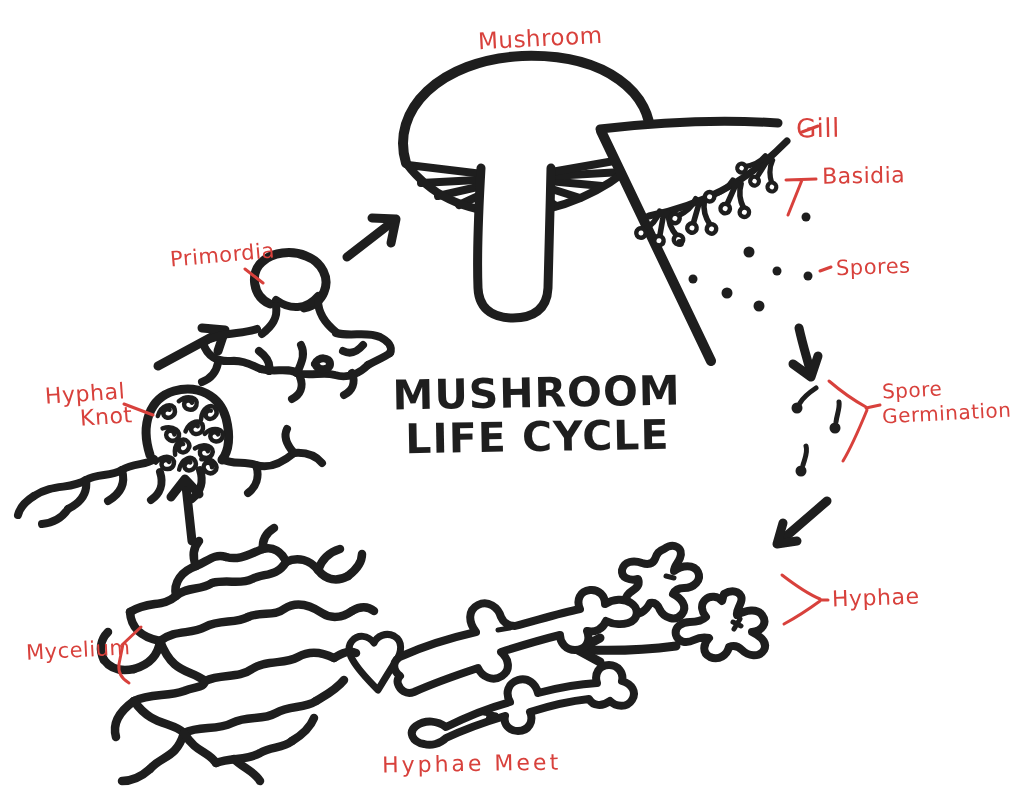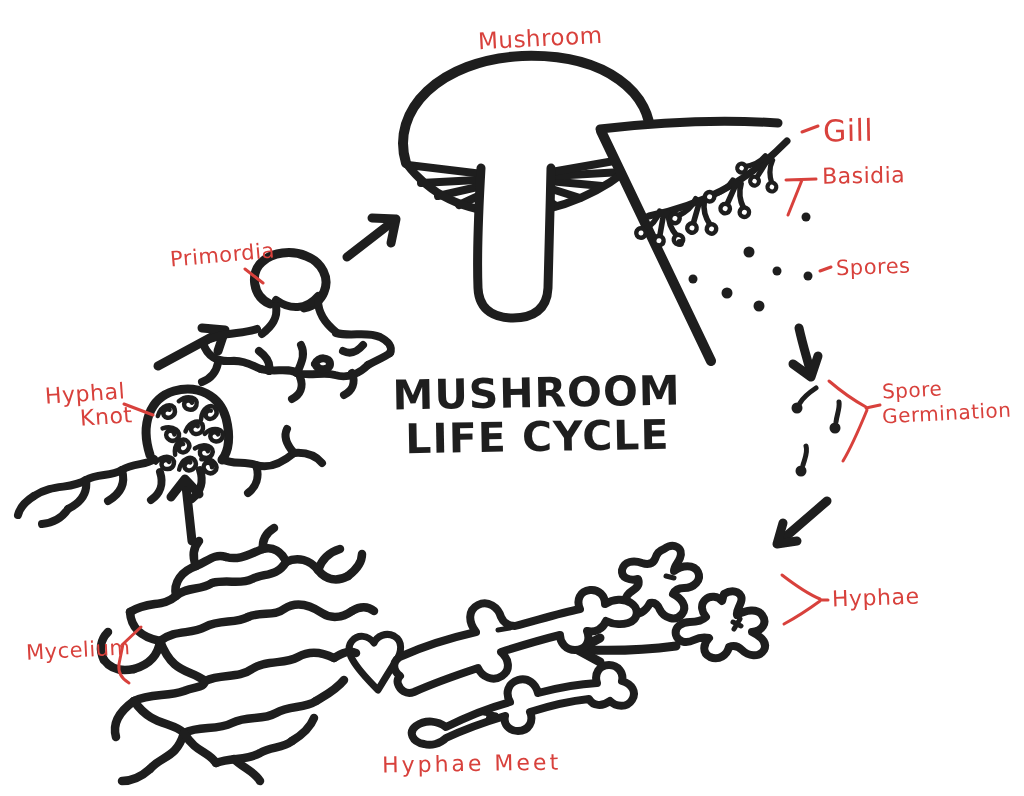--- a/index.html
+++ b/index.html
@@ -228,21 +228,21 @@
   </g>
 </svg>
 
   <div class="title">
     <div>MUSHROOM</div>
     <div>LIFE CYCLE</div>
   </div>
 
   <span class="hand r2" style="left:478px;top:25px;font-size:23px;">Mushroom</span>
 
-  <span class="hand r0" style="left:823px;top:113px;font-size:30px;">Gill</span>
+  <span class="hand r0" style="left:796px;top:113px;font-size:26px;">Gill</span>
 
   <span class="hand r0" style="left:822px;top:163px;font-size:22px;">Basidia</span>
 
   <span class="hand r1" style="left:836px;top:255px;font-size:21px;">Spores</span>
 
   <span class="hand r2" style="left:882px;top:378px;font-size:20px;">Spore</span>
   <span class="hand r2" style="left:882px;top:401px;font-size:20px;">Germination</span>
 
   <span class="hand r1" style="left:832px;top:585px;font-size:22px;">Hyphae</span>
 

